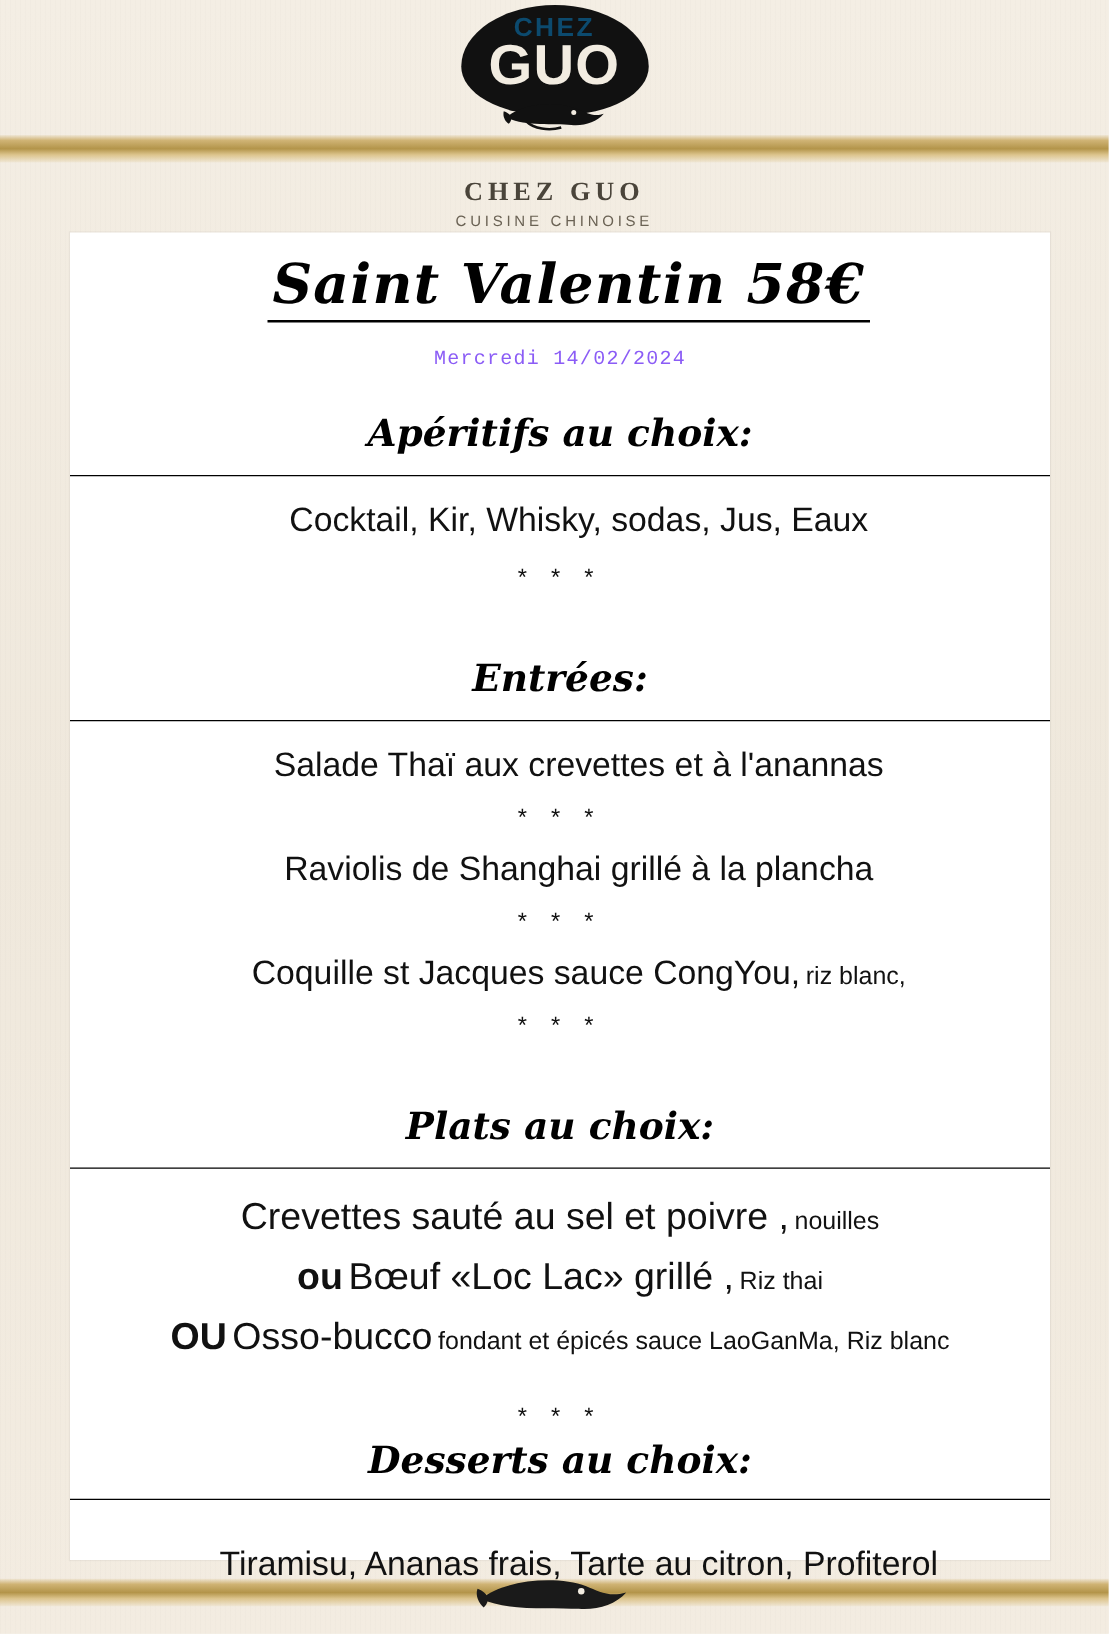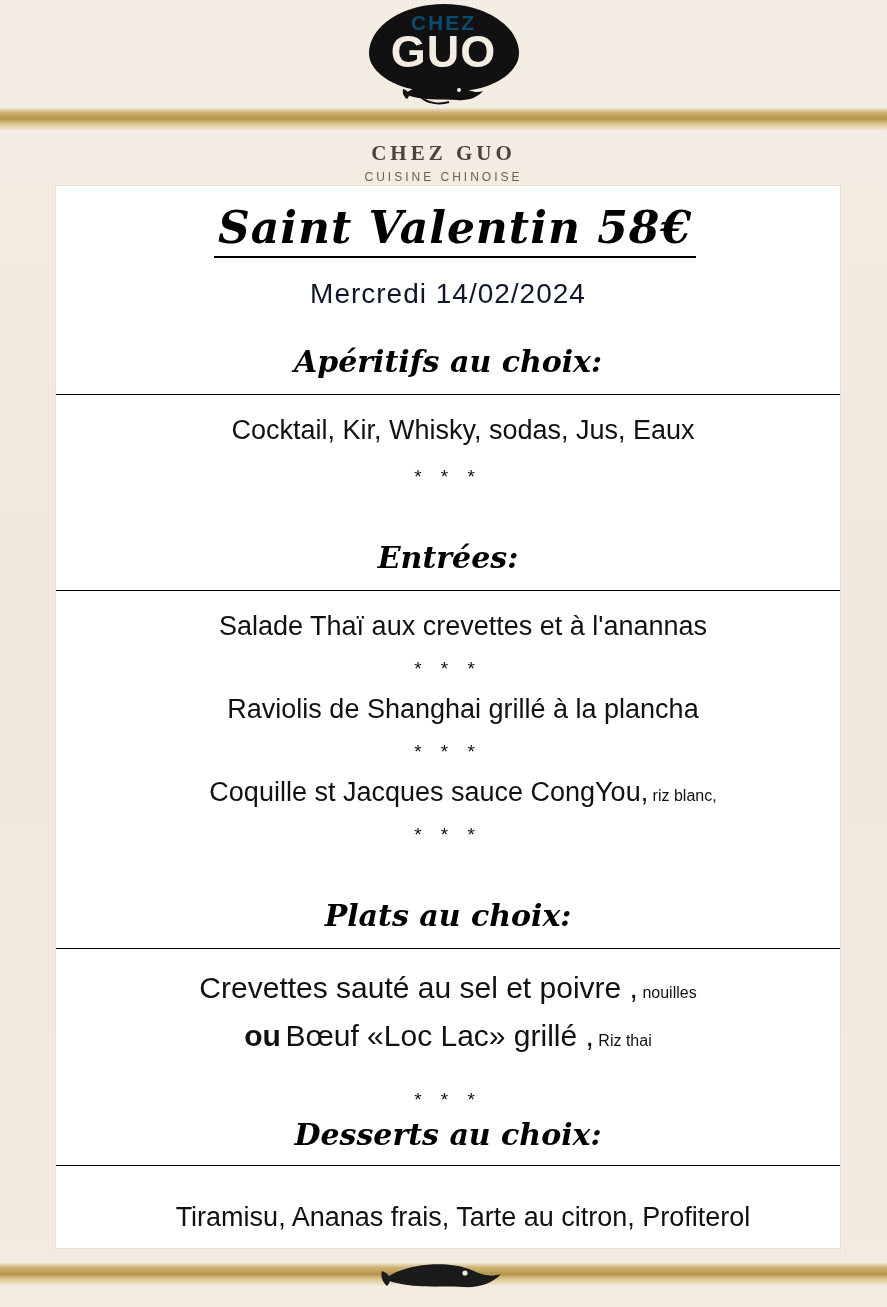--- a/index.html
+++ b/index.html
@@ -156,23 +156,23 @@
     line-height: 52px;
     padding-top: 16px;
     letter-spacing: 1px;
   }
   .title-main .u {
     border-bottom: 2px solid #000;
     padding: 0 4px 3px 4px;
   }
   .date-line {
     text-align: center;
-    font-family: Liberation Sans, sans-serif;
-    font-size: 28px;
-    color: #0f172a;
+    font-family: Liberation Mono, monospace;
+    font-size: 16px;
+    color: #8b5cf6;
     margin-top: 24px;
     letter-spacing: 1px;
   }
 
   .sec-title {
     font-size: 30px;
     line-height: 36px;
     text-align: center;
   }
 
@@ -182,21 +182,21 @@
     margin: 0;
   }
 
   .line {
     text-align: center;
     font-family: "Liberation Sans", sans-serif;
     color: #111;
   }
   .big { font-size: 27px; padding-left: 30px; }
   .med { font-size: 30px; }
-  .small { font-size: 16px; }
+  .small { font-size: 20px; }
   .bold { font-weight: bold; }
 
   .stars {
     text-align: center;
     font-family: "Liberation Sans", sans-serif;
     font-size: 19px;
     letter-spacing: 7px;
     color: #111;
   }
 
@@ -268,20 +268,25 @@
     <span class="med">Crevettes sauté au sel et poivre ,</span>
     <span class="small">nouilles</span>
   </div>
 
   <div class="line" style="margin-top:14px;">
     <span class="med bold">ou</span>
     <span class="med">Bœuf «Loc Lac» grillé ,</span>
     <span class="small">Riz thai</span>
   </div>
 
+  <div class="line" style="margin-top:14px;">
+    <span class="med bold">OU</span>
+    <span class="med">Osso-bucco</span>
+    <span class="small">fondant et épicés sauce LaoGanMa, Riz blanc</span>
+  </div>
 
   <div class="stars" style="margin-top:36px;">*  *  *</div>
 
   <div class="script sec-title" style="margin-top:6px;">Desserts au choix:</div>
   <div class="rule" style="margin-top:12px;"></div>
   <div class="line big" style="margin-top:36px;">Tiramisu, Ananas frais, Tarte au citron, Profiterol</div>
 </div>
 
 <div class="gold-band bottom"></div>
 

